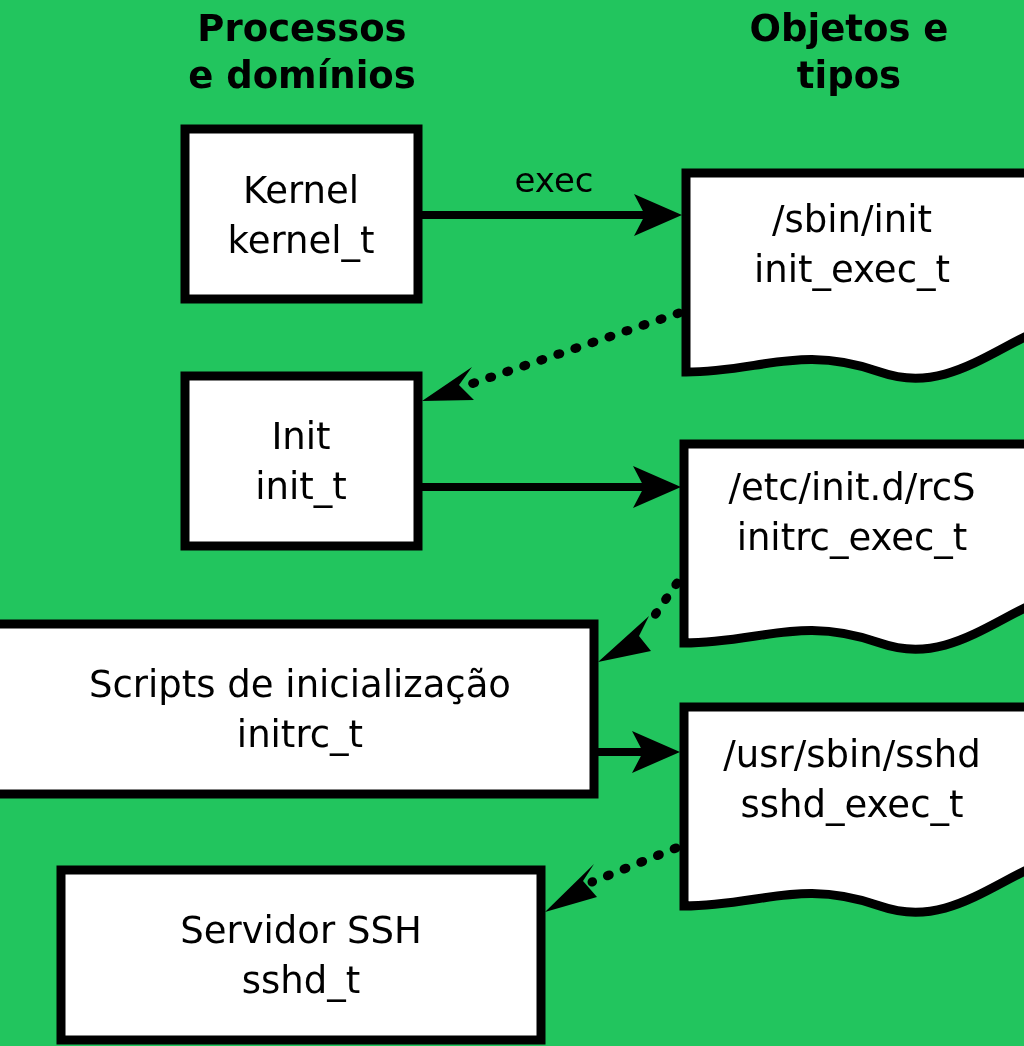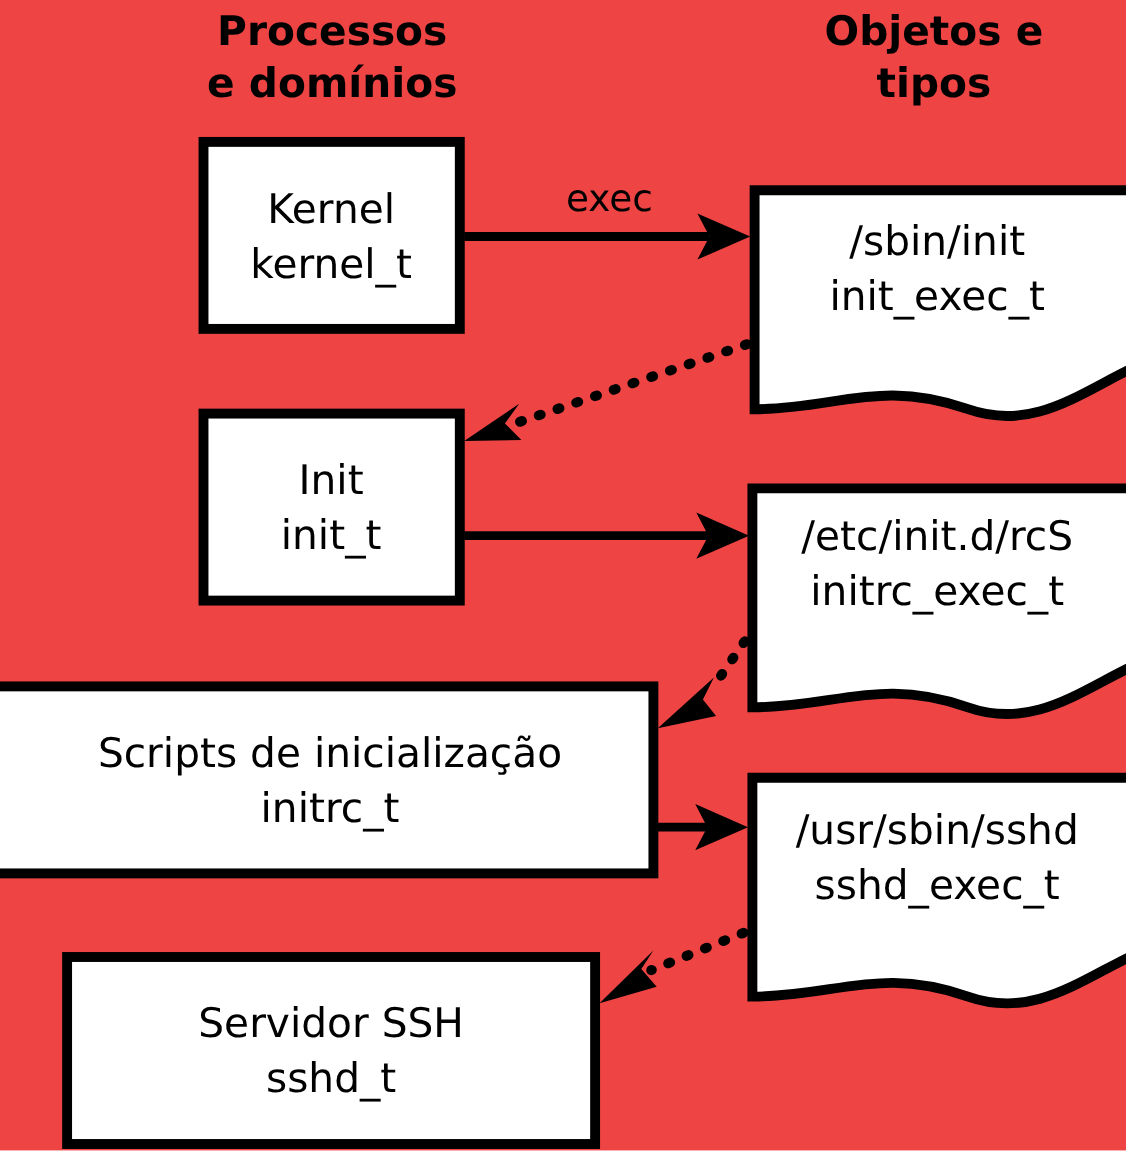--- a/index.html
+++ b/index.html
@@ -7,21 +7,21 @@
     padding: 0;
     background: #ffffff;
   }
   body {
     font-family: "DejaVu Sans", sans-serif;
   }
   #canvas {
     position: relative;
     width: 1024px;
     height: 1046px;
-    background: #ef4444;
+    background: #22c55e;
     overflow: hidden;
   }
   svg#diagram {
     position: absolute;
     top: 0;
     left: 0;
     width: 1024px;
     height: 1046px;
     display: block;
   }

